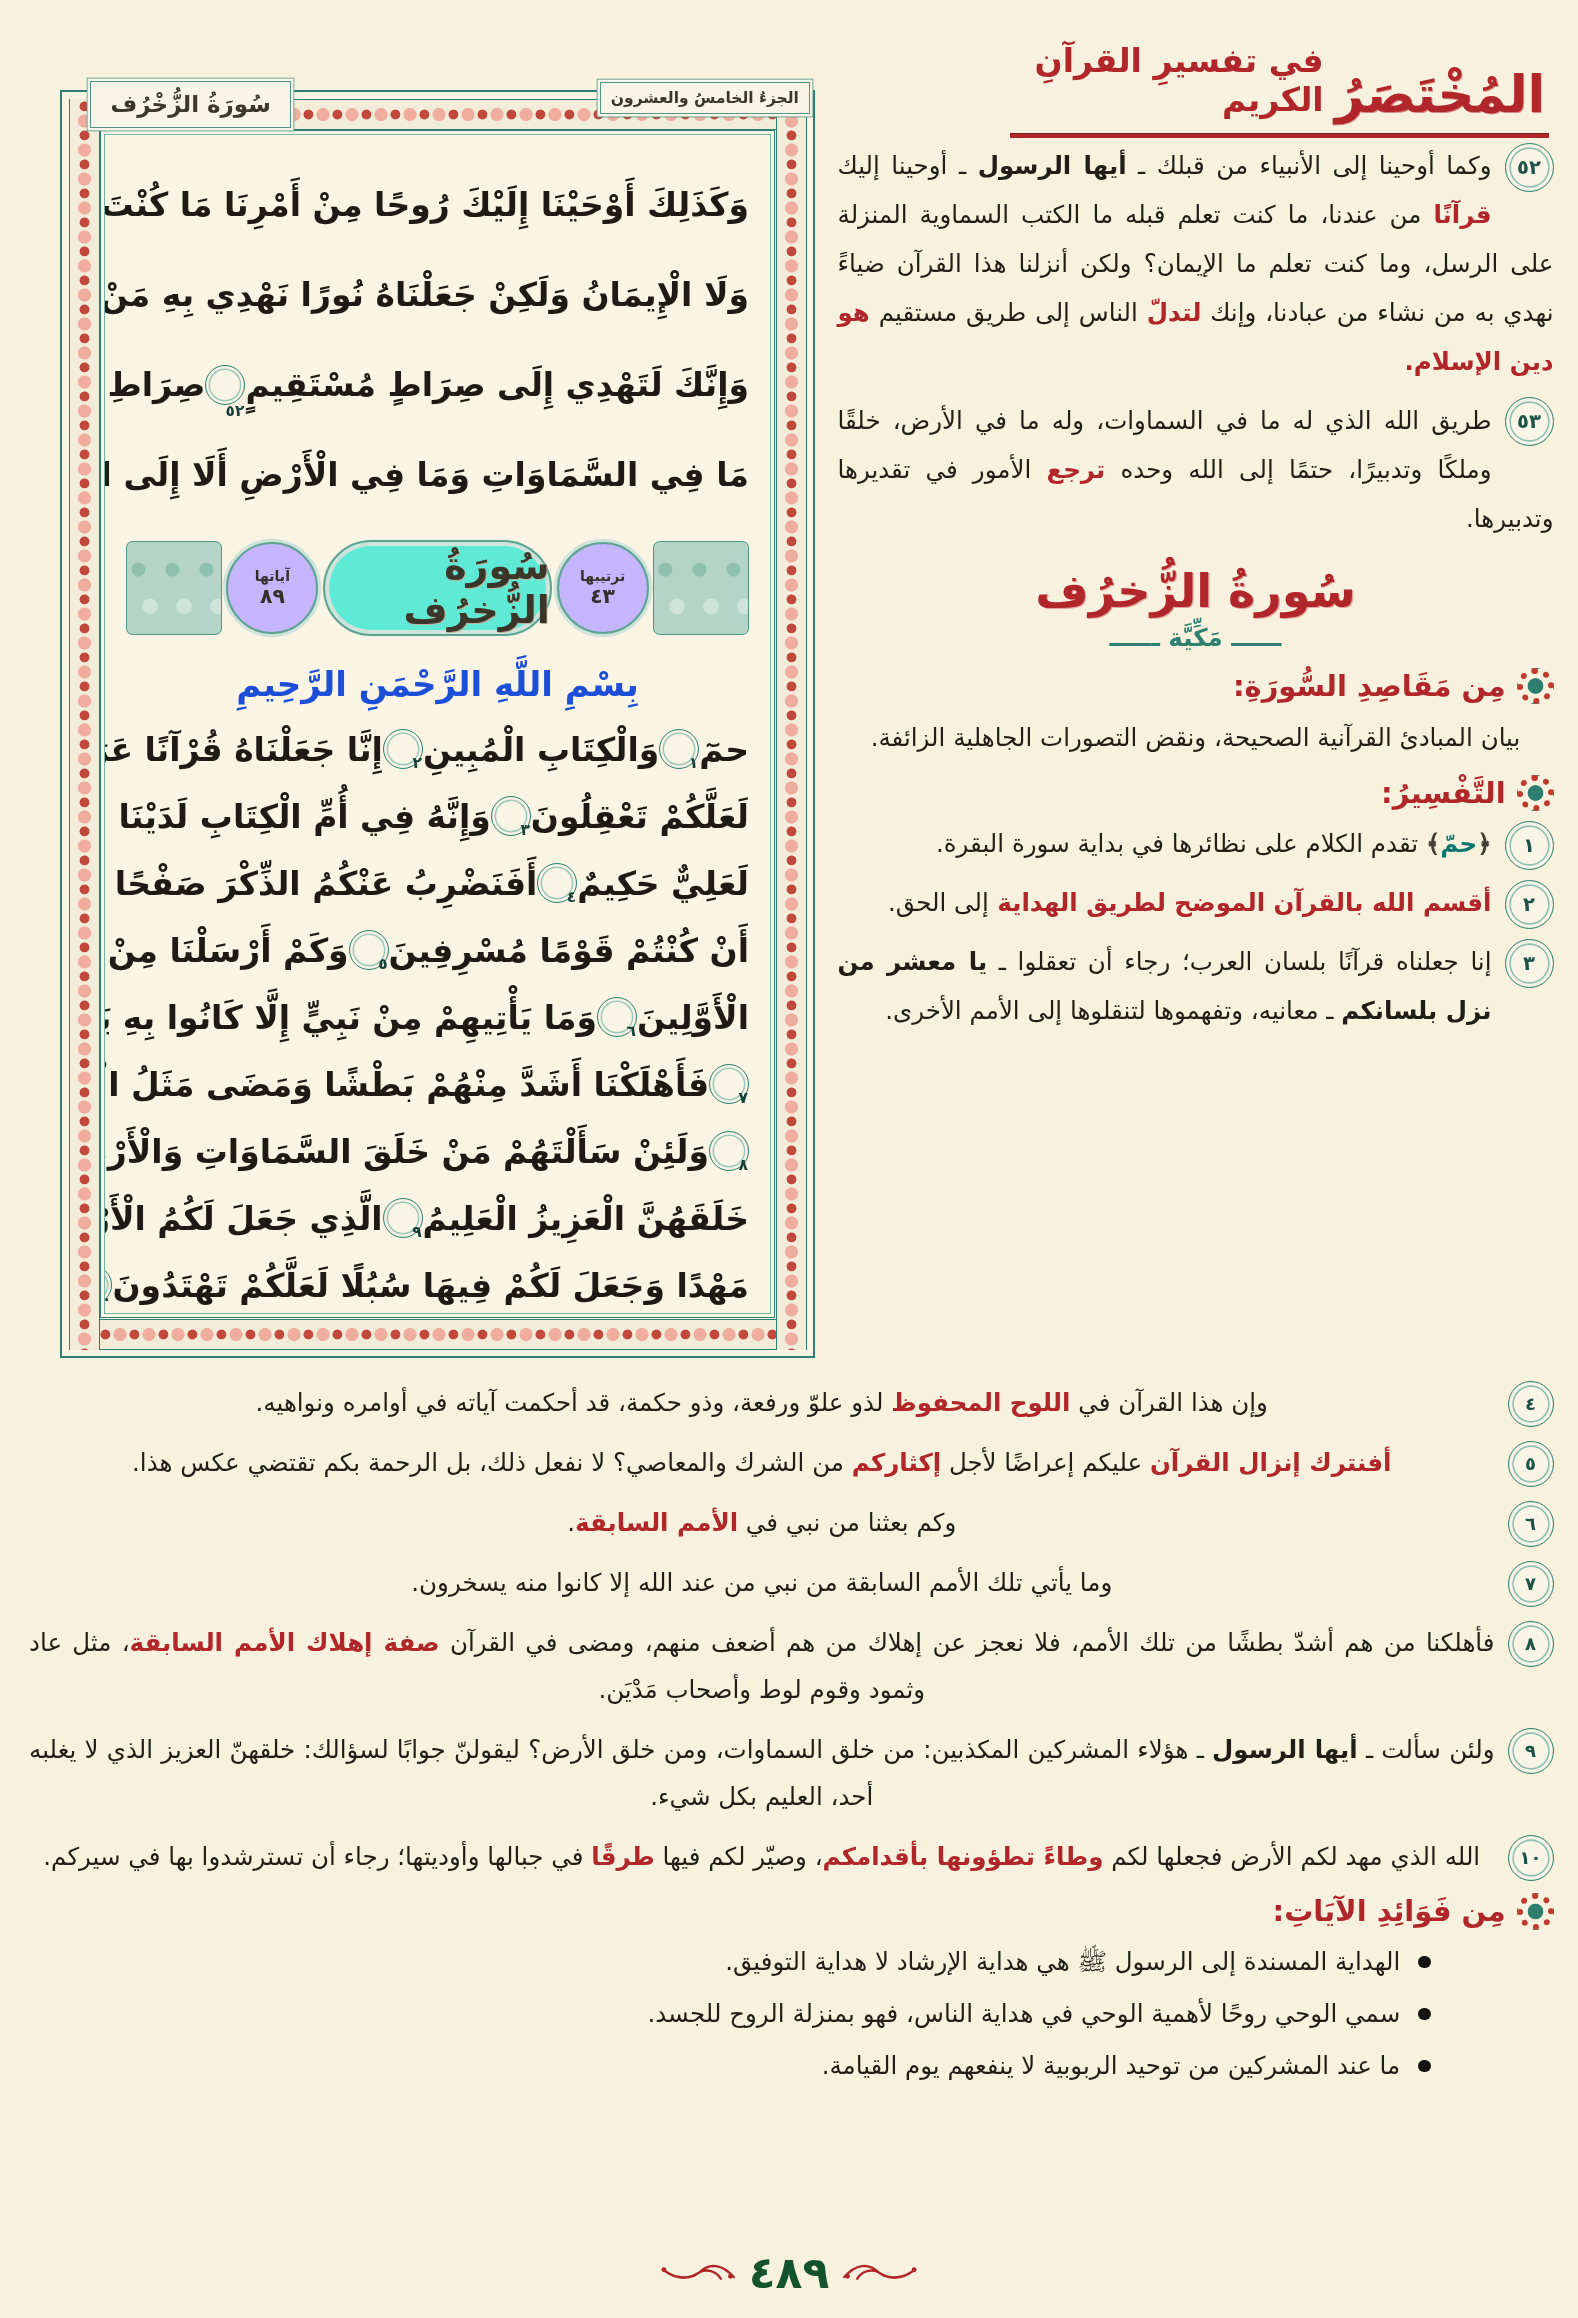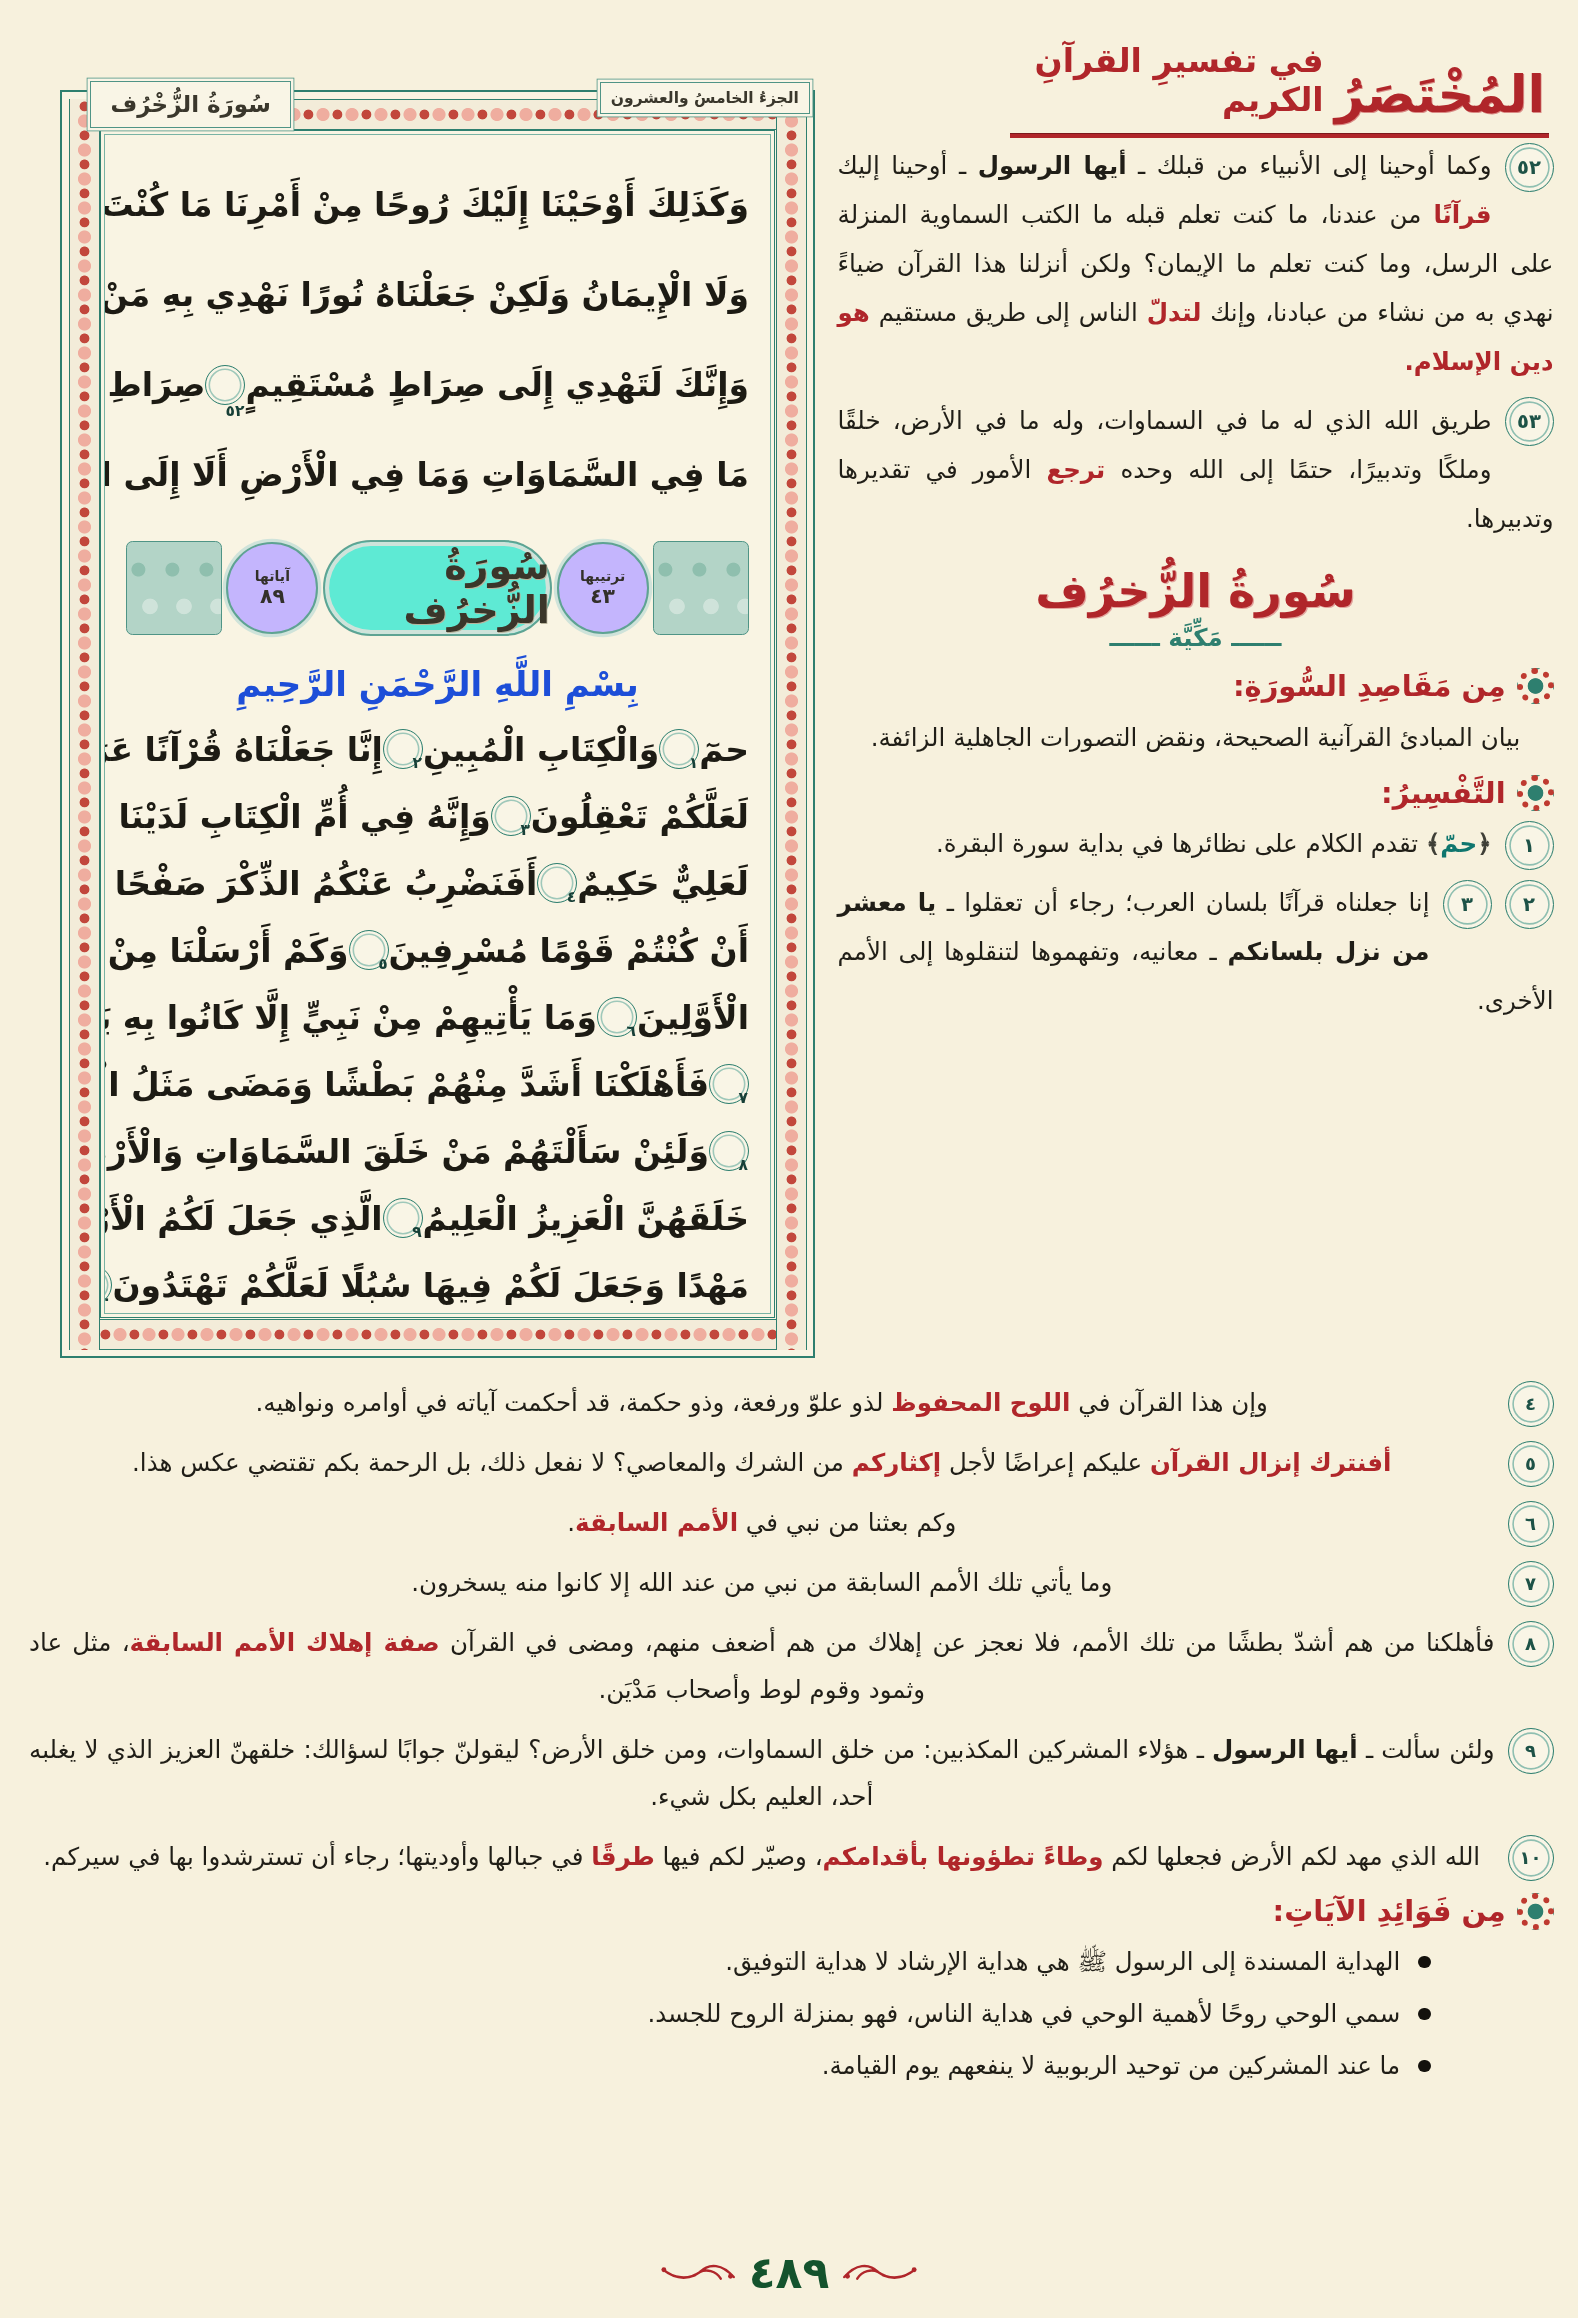--- a/index.html
+++ b/index.html
@@ -224,20 +224,21 @@
         <span class="rosette"></span>
         <span>التَّفْسِيرُ:</span>
       </div>
 
       <p>
         <span class="marker">١</span>
         <span><span class="seg-br">﴿</span><span class="seg-q">حمّ</span><span class="seg-br">﴾</span><span> تقدم الكلام على نظائرها في بداية سورة البقرة.</span></span>
       </p>
       <p>
         <span class="marker">٢</span>
+        <span><span class="seg-r">أقسم الله بالقرآن الموضح لطريق الهداية </span><span>إلى الحق.</span></span>
       </p>
       <p>
         <span class="marker">٣</span>
         <span><span>إنا جعلناه قرآنًا بلسان العرب؛ رجاء أن تعقلوا ـ </span><span class="seg-b">يا معشر من نزل بلسانكم</span><span> ـ معانيه، وتفهموها لتنقلوها إلى الأمم الأخرى.</span></span>
       </p>
     </div>
 
     <div class="notes">
       <p>
         <span class="marker">٤</span>

